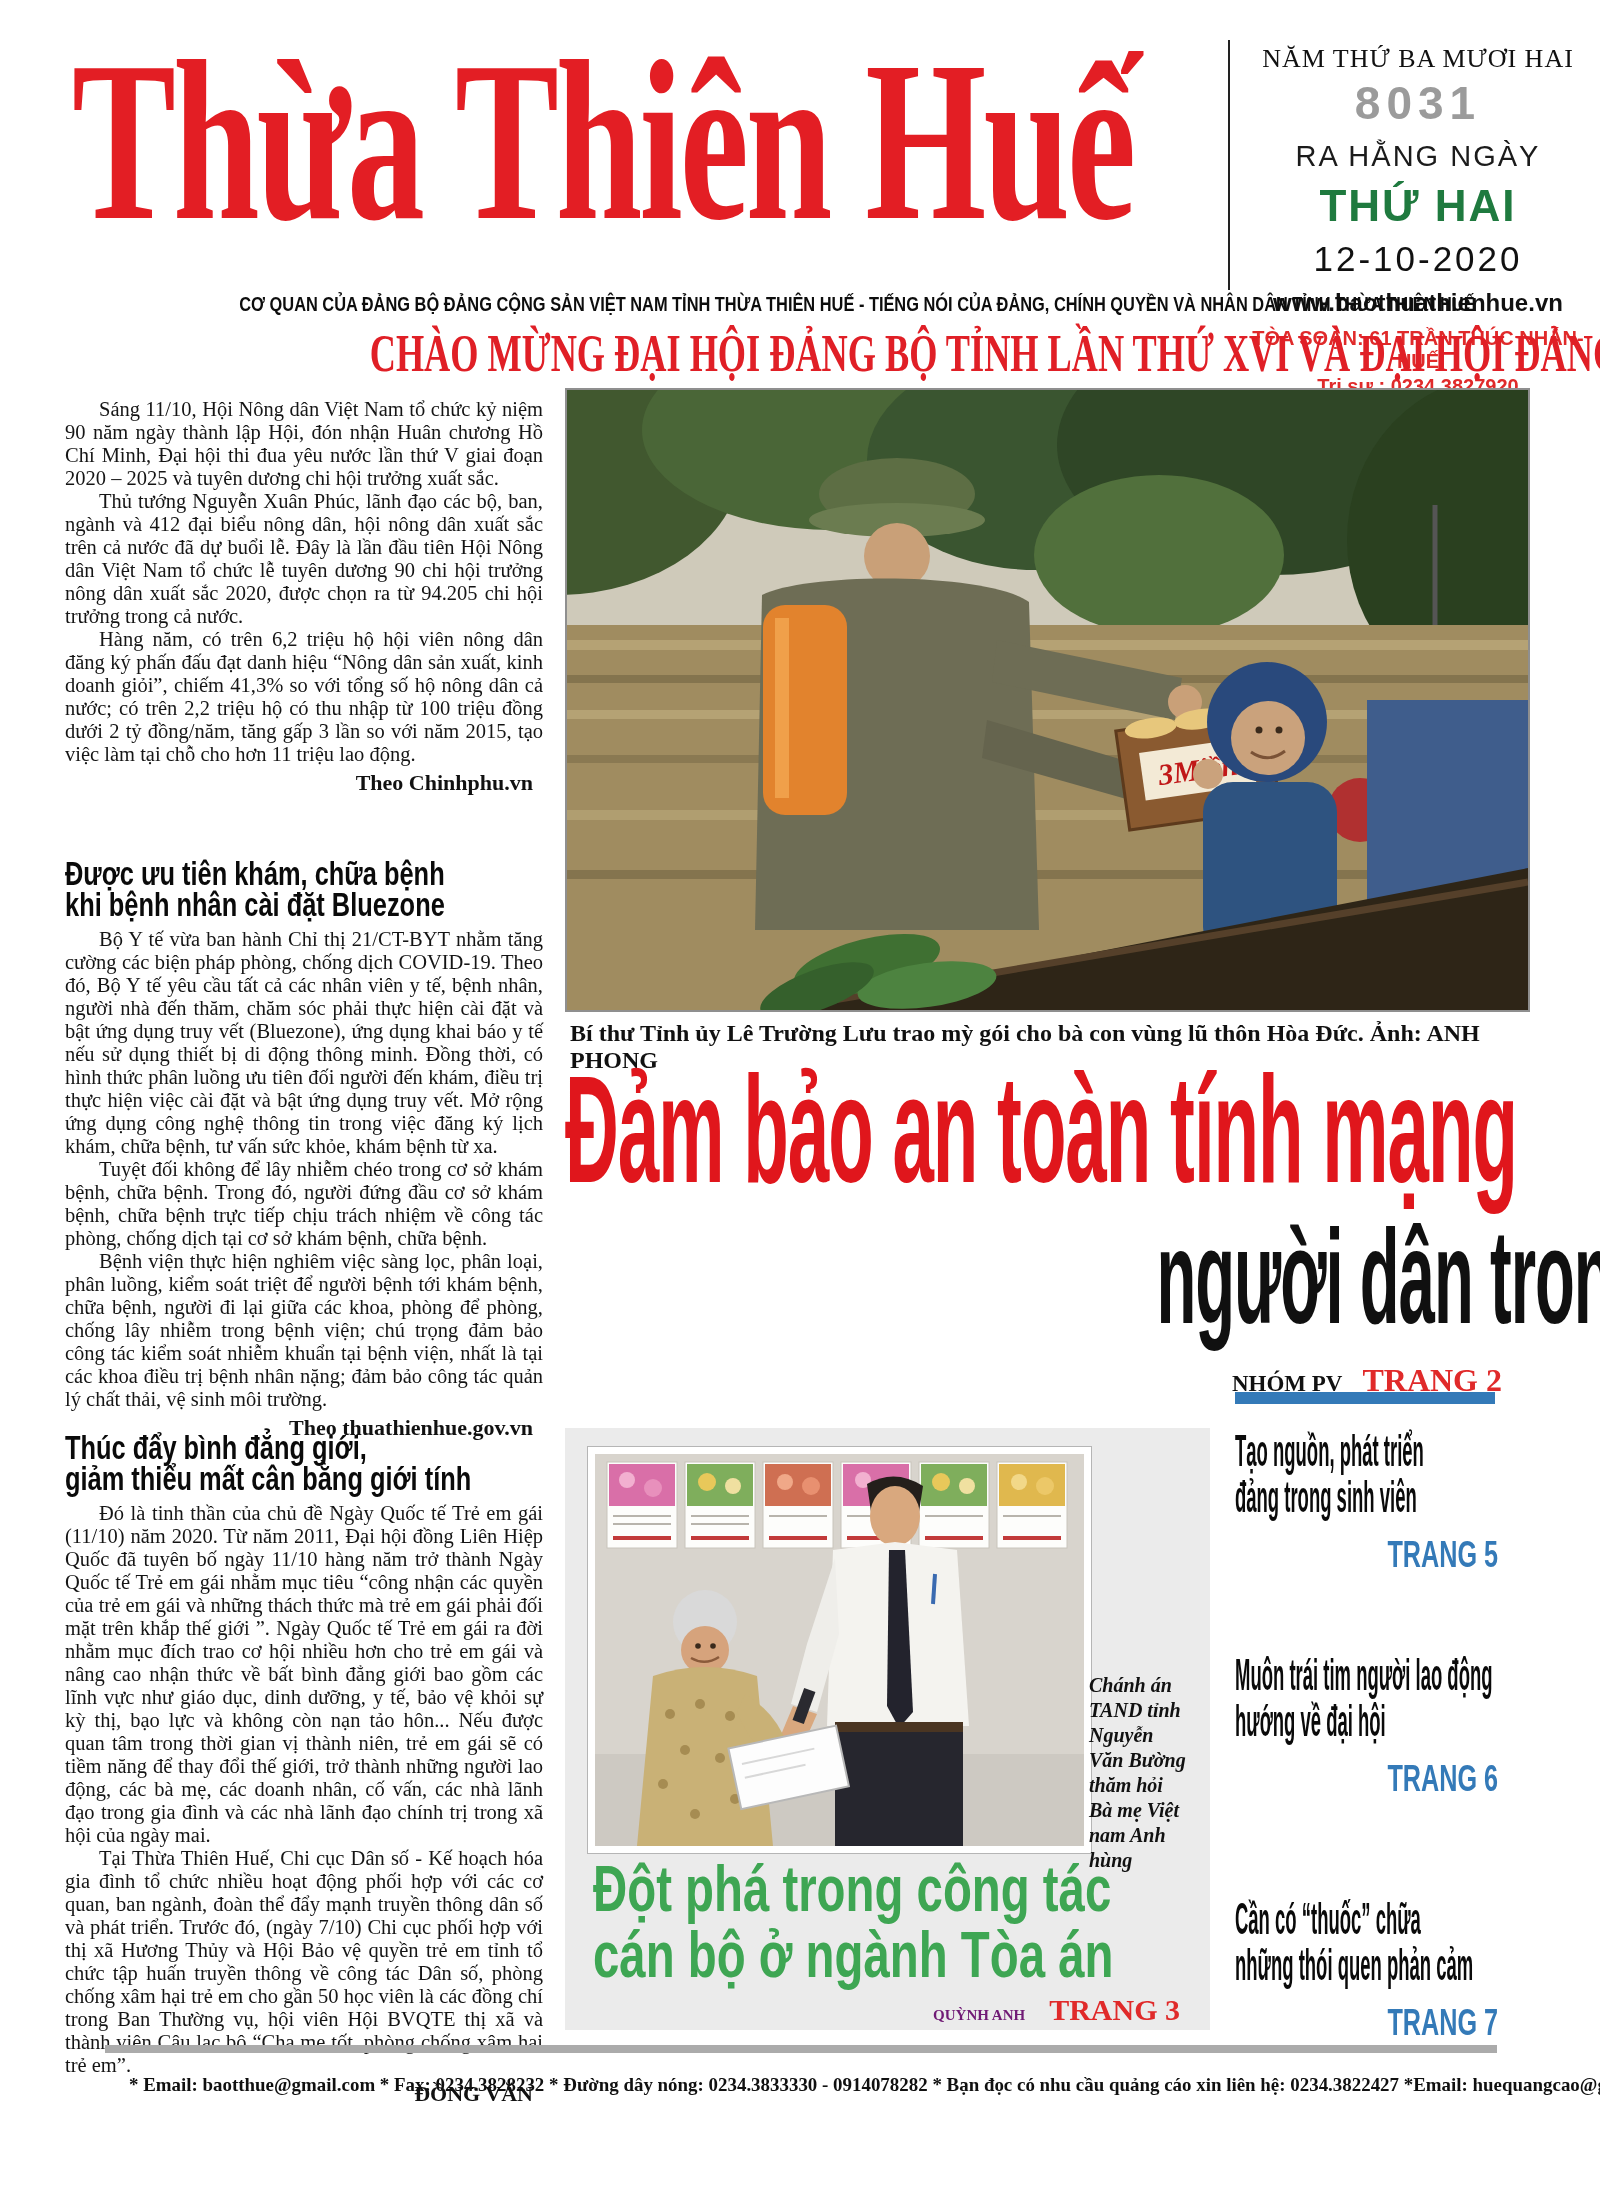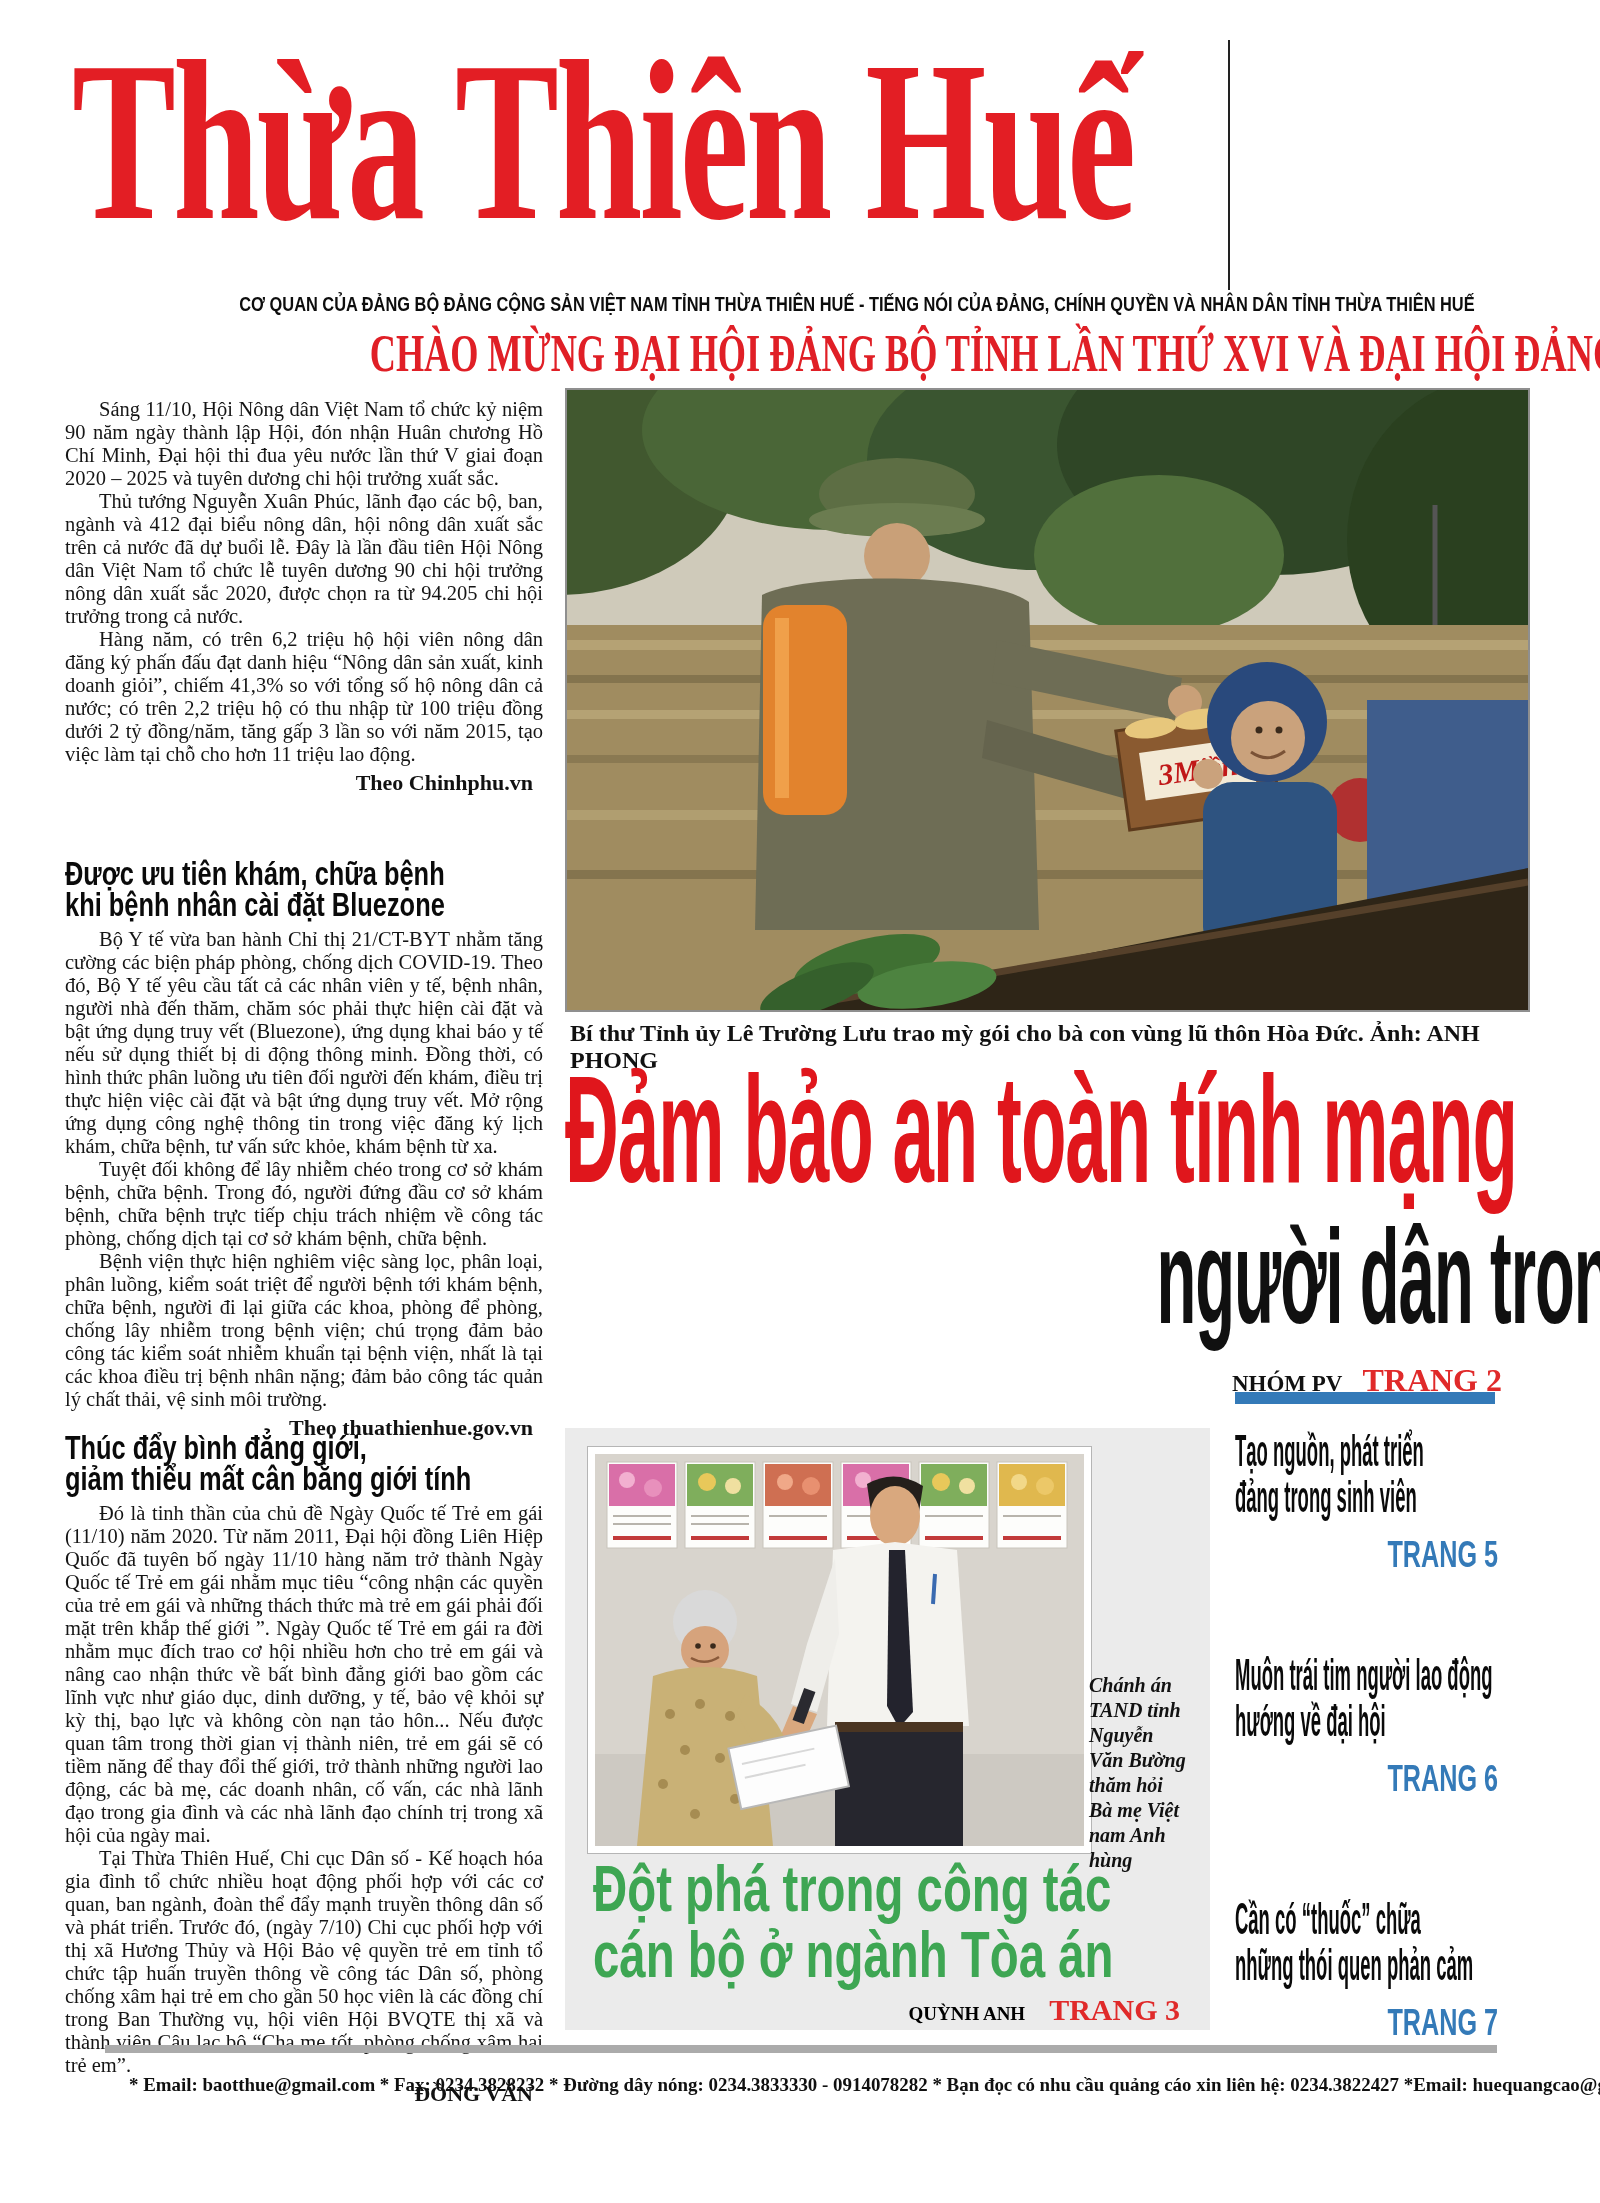--- a/index.html
+++ b/index.html
@@ -65,21 +65,21 @@
   .photo2{position:absolute;left:22px;top:18px;width:505px;height:408px;margin:0;background:#fff;
     border:1px solid #b5b5b5;box-sizing:border-box;padding:7px;}
   .photo2 svg{display:block;width:100%;height:100%;}
   .cap2{position:absolute;left:524px;top:245px;width:100px;font-style:italic;font-weight:bold;
     font-size:20px;line-height:25px;color:#111;}
   .green-h{position:absolute;left:28px;top:428px;}
   .green-h .ghl{display:block;white-space:nowrap;font-family:"Liberation Sans",sans-serif;
     font-weight:bold;font-size:64px;line-height:66px;color:#3ea653;
     transform:scaleX(0.74);transform-origin:0 0;}
   .court-by{position:absolute;right:30px;top:565px;text-align:right;}
-  .cb-author{font-weight:bold;font-size:19px;color:#000000;margin-right:20px;margin-top:40px;}
+  .cb-author{font-weight:bold;font-size:15px;color:#701a75;margin-right:20px;margin-top:40px;}
   .cb-page{font-weight:bold;font-size:30px;color:#e02a2a;}
 
   
   .bluebar{position:absolute;left:1235px;top:1392px;width:260px;height:12px;background:#347ab8;}
   .teaser{position:absolute;left:1235px;width:285px;}
   .t-h .thl{display:block;white-space:nowrap;font-family:"Liberation Sans",sans-serif;
     font-weight:bold;font-size:44px;line-height:46px;color:#0a0a0a;
     transform:scaleX(0.42);transform-origin:0 0;}
   .t-page{margin-top:14px;text-align:right;padding-right:22px;}
   .t-page span{display:inline-block;white-space:nowrap;font-family:"Liberation Sans",sans-serif;
@@ -94,20 +94,30 @@
 </head>
 <body>
 
 <div class="page">
 
   <h1 class="masthead">
     <span class="masthead-t">Thừa Thiên Huế</span>
   </h1>
   <div class="vline"></div>
 
+  <div class="infobox">
+    <div class="ib-year">NĂM THỨ BA MƯƠI HAI</div>
+    <div class="ib-issue">8031</div>
+    <div class="ib-freq">RA HẰNG NGÀY</div>
+    <div class="ib-day">THỨ HAI</div>
+    <div class="ib-date">12-10-2020</div>
+    <div class="ib-web">www.baothuathienhue.vn</div>
+    <div class="ib-addr">TÒA SOẠN: 61 TRẦN THÚC NHẪN-HUẾ</div>
+    <div class="ib-tel">Trị sự : 0234.3827920</div>
+  </div>
 
   <div class="tagline">
     <span>CƠ QUAN CỦA ĐẢNG BỘ ĐẢNG CỘNG SẢN VIỆT NAM TỈNH THỪA THIÊN HUẾ - TIẾNG NÓI CỦA ĐẢNG, CHÍNH QUYỀN VÀ NHÂN DÂN TỈNH THỪA THIÊN HUẾ</span>
   </div>
   <div class="banner">
     <span>CHÀO MỪNG ĐẠI HỘI ĐẢNG BỘ TỈNH LẦN THỨ XVI VÀ ĐẠI HỘI ĐẢNG TOÀN QUỐC LẦN THỨ XIII</span>
   </div>
 
   <article class="l-art" style="top:398px">
     <p class="body-p">Sáng 11/10, Hội Nông dân Việt Nam tổ chức kỷ niệm 90 năm ngày thành lập Hội, đón nhận Huân chương Hồ Chí Minh, Đại hội thi đua yêu nước lần thứ V giai đoạn 2020 – 2025 và tuyên dương chi hội trưởng xuất sắc.</p>

